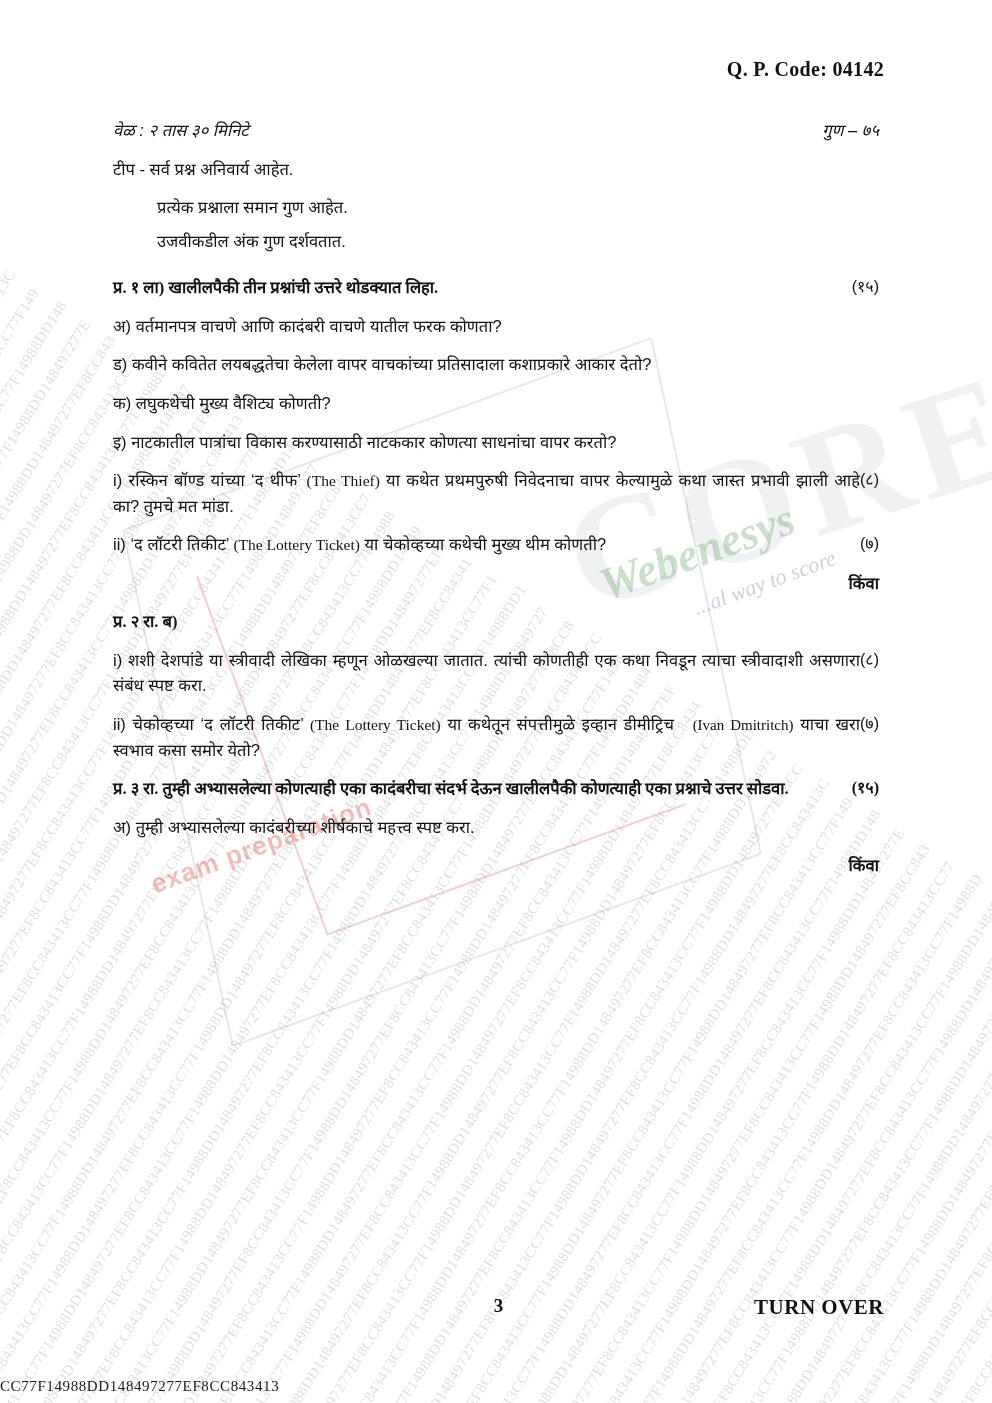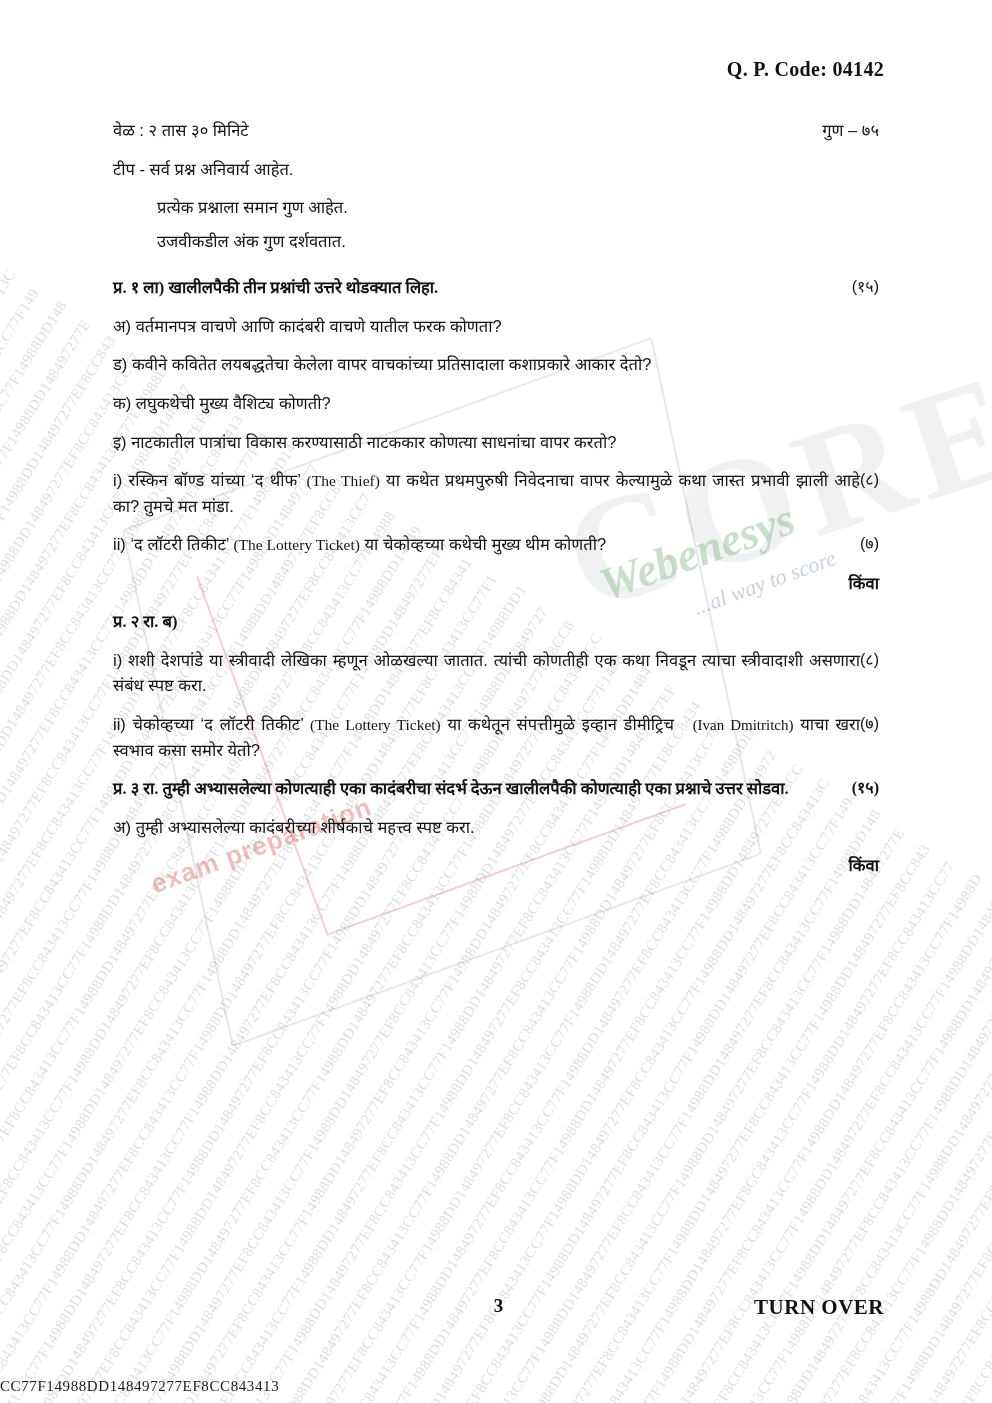--- a/index.html
+++ b/index.html
@@ -133,20 +133,21 @@
     position: relative;
     margin-bottom: 13px;
     font-size: 16.5px;
     line-height: 1.55;
   }
   .row.tight { margin-bottom: 8px; }
   .line-head {
     display: flex;
     justify-content: space-between;
     align-items: flex-end;
+    font-style: italic;
   }
   .bold { font-weight: 700; font-family: Liberation Serif, serif; }
   .indent { padding-left: 44px; }
   .marks {
     position: absolute;
     right: 0;
     top: 0;
     font-size: 16px;
   }
   .marks-inline {

